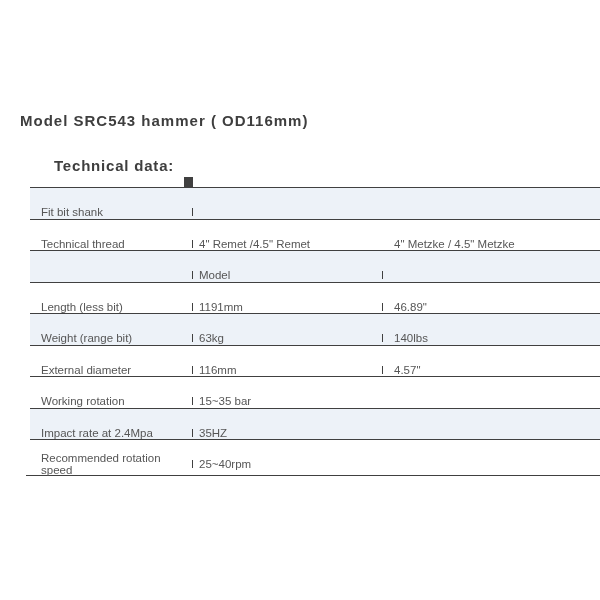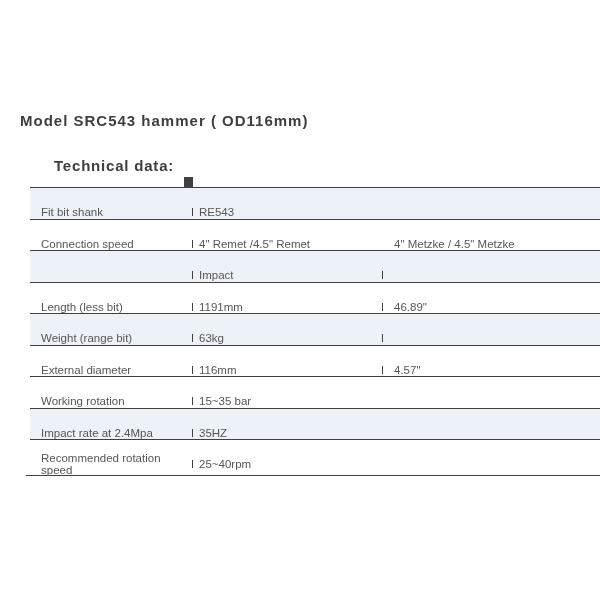--- a/index.html
+++ b/index.html
@@ -59,43 +59,43 @@
 
   <div class="doc-title">Model SRC543 hammer ( OD116mm)</div>
   <div class="doc-subtitle">Technical data:</div>
 
   <div class="divider-overhang"></div>
 
   <div class="spec-table">
 
     <div class="row alt">
       <div class="cell cell-label">Fit bit shank</div>
-      <div class="cell cell-span">RE543</div>
     </div>
 
     <div class="row">
-      <div class="cell cell-label">Connection speed</div>
+      <div class="cell cell-label">Technical thread</div>
       <div class="cell cell-metric">4" Remet /4.5" Remet</div>
       <div class="cell cell-imperial">4" Metzke / 4.5" Metzke</div>
     </div>
 
     <div class="row alt with-divider">
       <div class="cell cell-label"></div>
-      <div class="cell cell-metric">Impact</div>
+      <div class="cell cell-metric">Model</div>
     </div>
 
     <div class="row with-divider">
       <div class="cell cell-label">Length (less bit)</div>
       <div class="cell cell-metric">1191mm</div>
       <div class="cell cell-imperial">46.89"</div>
     </div>
 
     <div class="row alt with-divider">
       <div class="cell cell-label">Weight (range bit)</div>
       <div class="cell cell-metric">63kg</div>
+      <div class="cell cell-imperial">140lbs</div>
     </div>
 
     <div class="row with-divider">
       <div class="cell cell-label">External diameter</div>
       <div class="cell cell-metric">116mm</div>
       <div class="cell cell-imperial">4.57"</div>
     </div>
 
 
     <div class="row">

